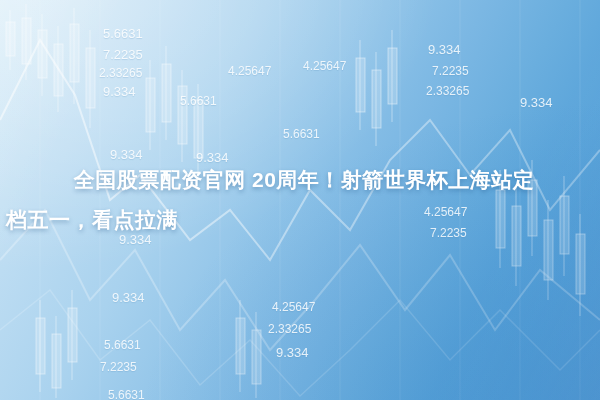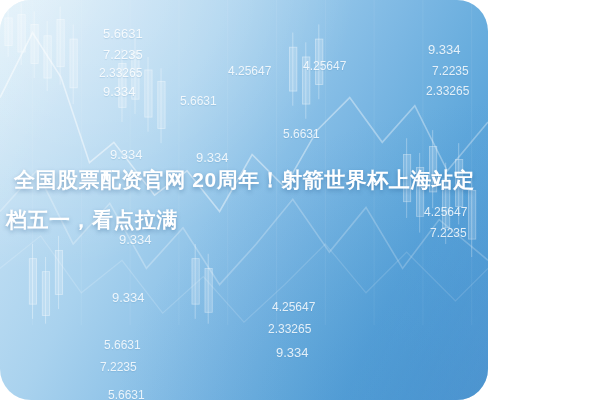--- a/index.html
+++ b/index.html
@@ -7,25 +7,24 @@
     padding: 0;
   }
   body {
     width: 600px;
     height: 400px;
     overflow: hidden;
     font-family: "Liberation Sans", sans-serif;
   }
   .stage {
     position: relative;
-    width: 488px;
+    width: 600px;
     height: 400px;
     overflow: hidden;
     background: linear-gradient(118deg, #cfe8f6 0%, #bcdcf2 18%, #a9d2ee 33%, #8fc3e8 48%, #7bb7e3 60%, #6aaede 70%, #5aa4da 80%, #4f9cd6 88%, #4896d3 95%, #4391d0 100%);
-    border-radius: 31px;
   }
   
   .sweep {
     position: absolute;
     inset: -20%;
     background:
       linear-gradient(115deg, rgba(255,255,255,0.35) 0%, rgba(255,255,255,0.0) 26%),
       linear-gradient(295deg, rgba(255,255,255,0.18) 0%, rgba(255,255,255,0.0) 30%),
       radial-gradient(ellipse at 18% 8%, rgba(255,255,255,0.45), rgba(255,255,255,0) 42%),
       radial-gradient(ellipse at 88% 92%, rgba(40,120,190,0.35), rgba(255,255,255,0) 46%);
@@ -61,21 +60,21 @@
     font-size: 21px;
     line-height: 40px;
     letter-spacing: 0.5px;
     text-shadow: 0 2px 4px rgba(20,70,120,0.35);
     padding: 0 6px;
   }
   .headline .line {
     display: block;
   }
   .line1 {
-    text-align: left;
+    text-align: center;
     padding-left: 8px;
   }
   .line2 {
     text-align: left;
     padding-left: 0;
   }
 </style>
 </head>
 <body>
 

